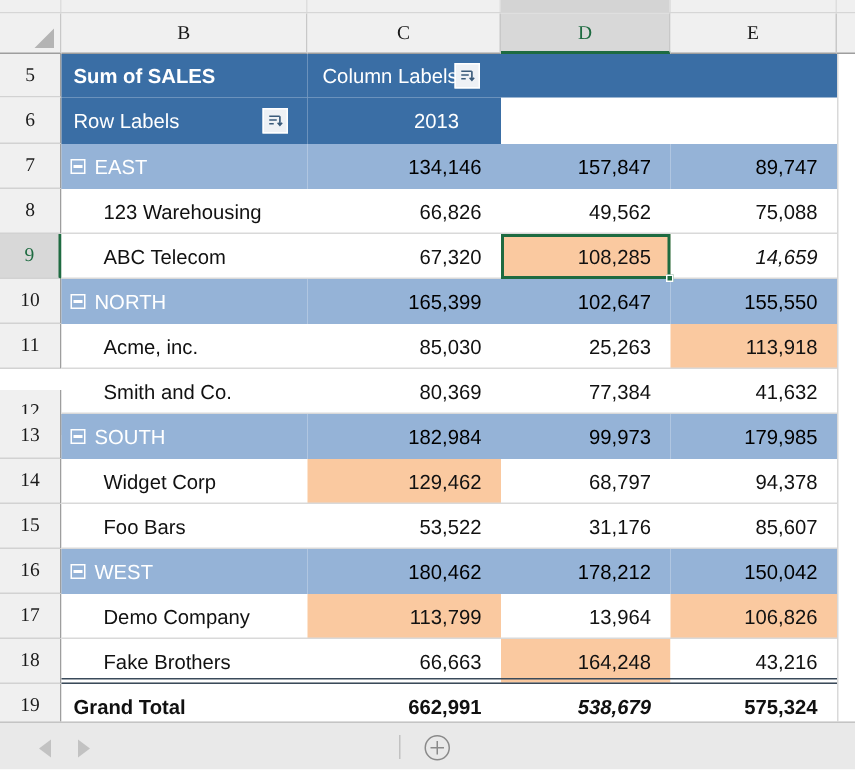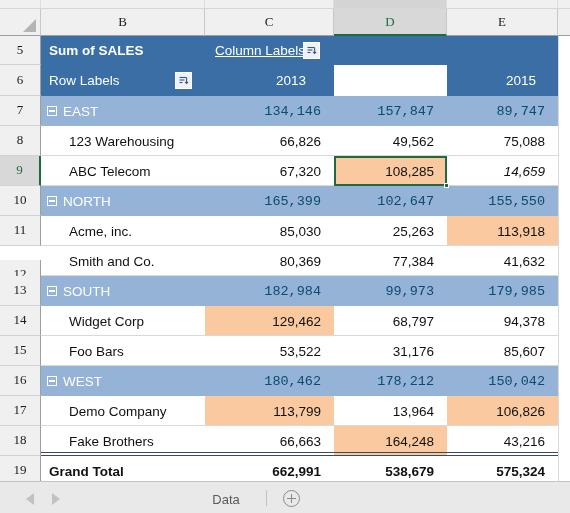--- a/index.html
+++ b/index.html
@@ -128,21 +128,21 @@
   }
   .hdrband.bold { font-weight: bold; }
   .hdrband .inner { color: #ffffff; }
 
   
   .grouprow {
     background: #95b3d7;
     color: #ffffff;
   }
   .grouprow .inner { color: #ffffff; }
-  .grouprow.num .inner { color: #0c4a6e; font-family: Liberation Mono, monospace; }
+  .grouprow.num .inner { color: #000000; }
 
   
   .plainrow { background: #ffffff; }
 
   
   .hot { background: #fac9a0; }
 
   
   .gtotal {
     background: #ffffff;
@@ -325,21 +325,21 @@
     <div class="colhdr sel" style="left:334px;width:113px;">D</div>
     <div class="colhdr" style="left:447px;width:111px;">E</div>
     <div class="colhdr" style="left:558px;width:12px;border-right:none;"></div>
   </div>
 
   <div class="rowhdr" style="top:36px;height:29px;line-height:27px;">5</div>
   <div class="cell txt hdrband bold" style="left:41px;top:36px;width:164px;height:29px;">
     <span class="inner">Sum of SALES</span>
   </div>
   <div class="cell txt hdrband" style="left:205px;top:36px;width:353px;height:29px;">
-    <span class="inner" style="padding-left:10px;text-decoration:underline;">Column Labels</span>
+    <span class="inner" style="padding-left:10px;">Column Labels</span>
   </div>
   <div class="filterbtn" style="left:303px;top:42px;">
     <svg width="11" height="11" viewBox="0 0 11 11" aria-hidden="true">
       <path d="M1.5 2.5 H8.5" stroke="#3a5a7a" stroke-width="1.1" fill="none"></path>
       <path d="M1.5 5 H6.5" stroke="#3a5a7a" stroke-width="1.1" fill="none"></path>
       <path d="M1.5 7.5 H4.5" stroke="#3a5a7a" stroke-width="1.1" fill="none"></path>
       <path d="M8.6 2.5 V8.2 M7.1 6.8 L8.6 8.5 L10.1 6.8" stroke="#3a5a7a" stroke-width="1.1" fill="none"></path>
     </svg>
   </div>
 
@@ -351,23 +351,20 @@
     <svg width="11" height="11" viewBox="0 0 11 11" aria-hidden="true">
       <path d="M1.5 2.5 H8.5" stroke="#3a5a7a" stroke-width="1.1" fill="none"></path>
       <path d="M1.5 5 H6.5" stroke="#3a5a7a" stroke-width="1.1" fill="none"></path>
       <path d="M1.5 7.5 H4.5" stroke="#3a5a7a" stroke-width="1.1" fill="none"></path>
       <path d="M8.6 2.5 V8.2 M7.1 6.8 L8.6 8.5 L10.1 6.8" stroke="#3a5a7a" stroke-width="1.1" fill="none"></path>
     </svg>
   </div>
   <div class="cell num hdrband" style="left:205px;top:65px;width:129px;height:31px;">
     <span class="inner" style="padding-right:28px;">2013</span>
   </div>
-  <div class="cell num hdrband" style="left:447px;top:65px;width:111px;height:31px;">
-    <span class="inner" style="padding-right:22px;">2015</span>
-  </div>
 
   <div id="data-rows">
       <div class="rowhdr" style="top: 96px; height: 30px; line-height: 28px;">7</div>
       <div class="cell txt grouprow" style="left: 41px; top: 96px; width: 164px; height: 30px;">
         <span class="inner" style="padding-left: 22px;">EAST</span>
         <span class="collapse"></span>
       </div>
       <div class="cell num grouprow" style="left: 205px; top: 96px; width: 129px; height: 30px;">
         <span class="inner">134,146</span>
       </div>
@@ -531,42 +528,39 @@
         <span class="inner">43,216</span>
       </div>
       <div class="rowline" style="top: 455px;"></div>
       <div class="rowhdr" style="top: 456px; height: 30px; line-height: 28px;">19</div>
       <div class="cell txt gtotal" style="left: 41px; top: 456px; width: 164px; height: 30px;">
         <span class="inner" style="padding-left: 8px;">Grand Total</span>
       </div>
       <div class="cell num gtotal" style="left: 205px; top: 456px; width: 129px; height: 30px;">
         <span class="inner">662,991</span>
       </div>
-      <div class="cell num gtotal" style="left: 334px; top: 456px; width: 113px; height: 30px;">
+      <div class="cell num gtotal" style="left: 334px; top: 456px; width: 113px; height: 30px; font-style: italic;">
         <span class="inner">538,679</span>
       </div>
       <div class="cell num gtotal" style="left: 447px; top: 456px; width: 111px; height: 30px;">
         <span class="inner">575,324</span>
       </div>
       <div class="rowline" style="top: 485px;"></div>
       <div class="dblrule" style="top: 452px;"></div>
     </div>
 
   <div class="rightedge"></div>
 
   <div class="tabbar">
     <div class="navarrows">
       <div class="arrow left"></div>
       <div class="arrow right"></div>
     </div>
     <div class="sheettab active" style="left:105px;width:90px;margin-top:36px;">
       <span>Pivot Table</span>
     </div>
-    <div class="sheettab" style="left:198px;width:56px;">
-      <span>Data</span>
-    </div>
     <div class="tabsep" style="left:266px;"></div>
     <div class="addsheet" style="left:283px;"></div>
   </div>
 
 <div class="selbox" style="left: 334px; top: 156px; width: 113px; height: 30px;"></div>
     <div class="fillhandle" style="left: 444px; top: 183px;"></div>
   </div>
 
 </body></html>

